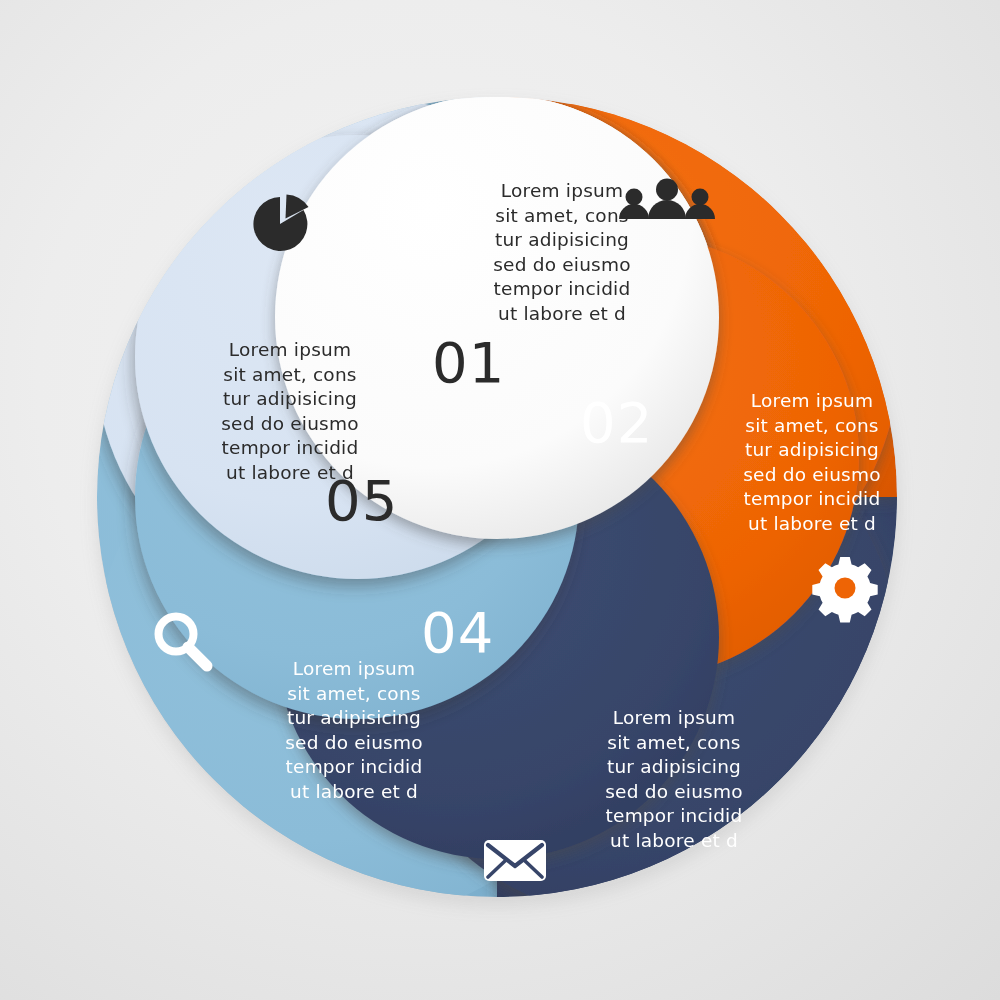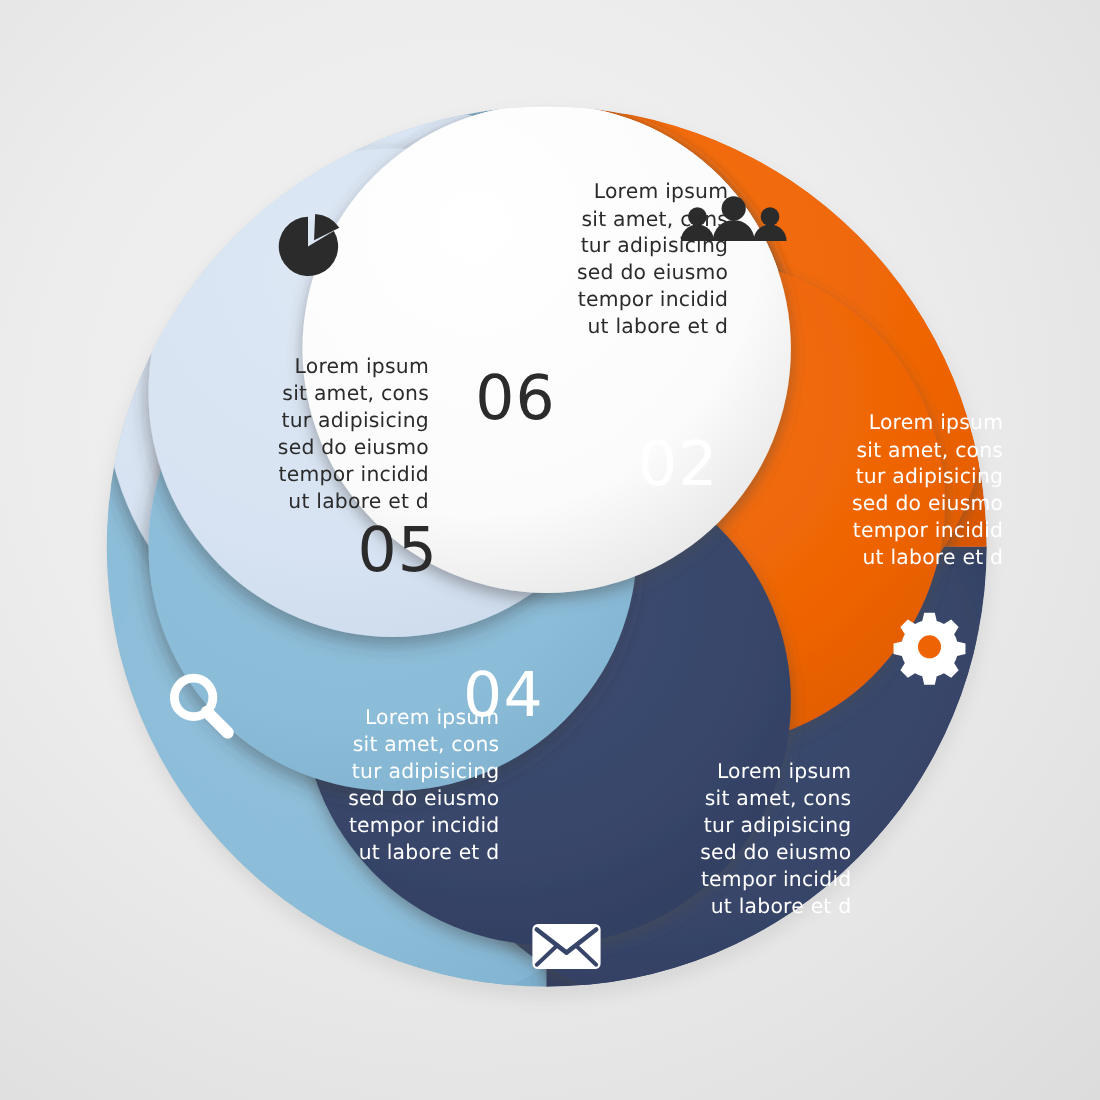--- a/index.html
+++ b/index.html
@@ -38,21 +38,21 @@
     font-family: "DejaVu Sans", sans-serif;
     font-size: 56px;
     font-weight: 400;
     letter-spacing: 1px;
     white-space: pre;
     pointer-events: none;
   }
   .abs { position: absolute; }
   .dark  { color: #2b2b2b; }
   .light { color: #ffffff; }
-  .t-left  { text-align: right; }
+  .t-left  { text-align: center; margin-top: 16px; }
 </style>
 </head>
 <body>
 
 <div id="stage">
 
   <svg class="diagram" viewBox="0 0 1000 1000">
     <defs>
       <clipPath id="clipMain">
         <circle cx="497" cy="497" r="400"></circle>
@@ -202,21 +202,21 @@
       <path d="M 32.5 22.5 L 33.5 -1.5 A 29 29 0 0 1 55.5 11 Z" fill="#2b2b2b"></path>
     </g>
   </svg>
 
   <div class="abs seg-text dark t-left" style="left:462px; top:163px; width:200px;">Lorem ipsum
 sit amet, cons
 tur adipisicing
 sed do eiusmo
 tempor incidid
 ut labore et d</div>
-  <div class="abs seg-num dark" style="left:432px; top:330px;">06</div>
+  <div class="abs seg-num dark" style="left:432px; top:330px;">01</div>
 
   <div class="abs seg-text light t-left" style="left:712px; top:373px; width:200px;">Lorem ipsum
 sit amet, cons
 tur adipisicing
 sed do eiusmo
 tempor incidid
 ut labore et d</div>
   <div class="abs seg-num light" style="left:580px; top:390px;">02</div>
 
   <div class="abs seg-text light t-left" style="left:574px; top:690px; width:200px;">Lorem ipsum

